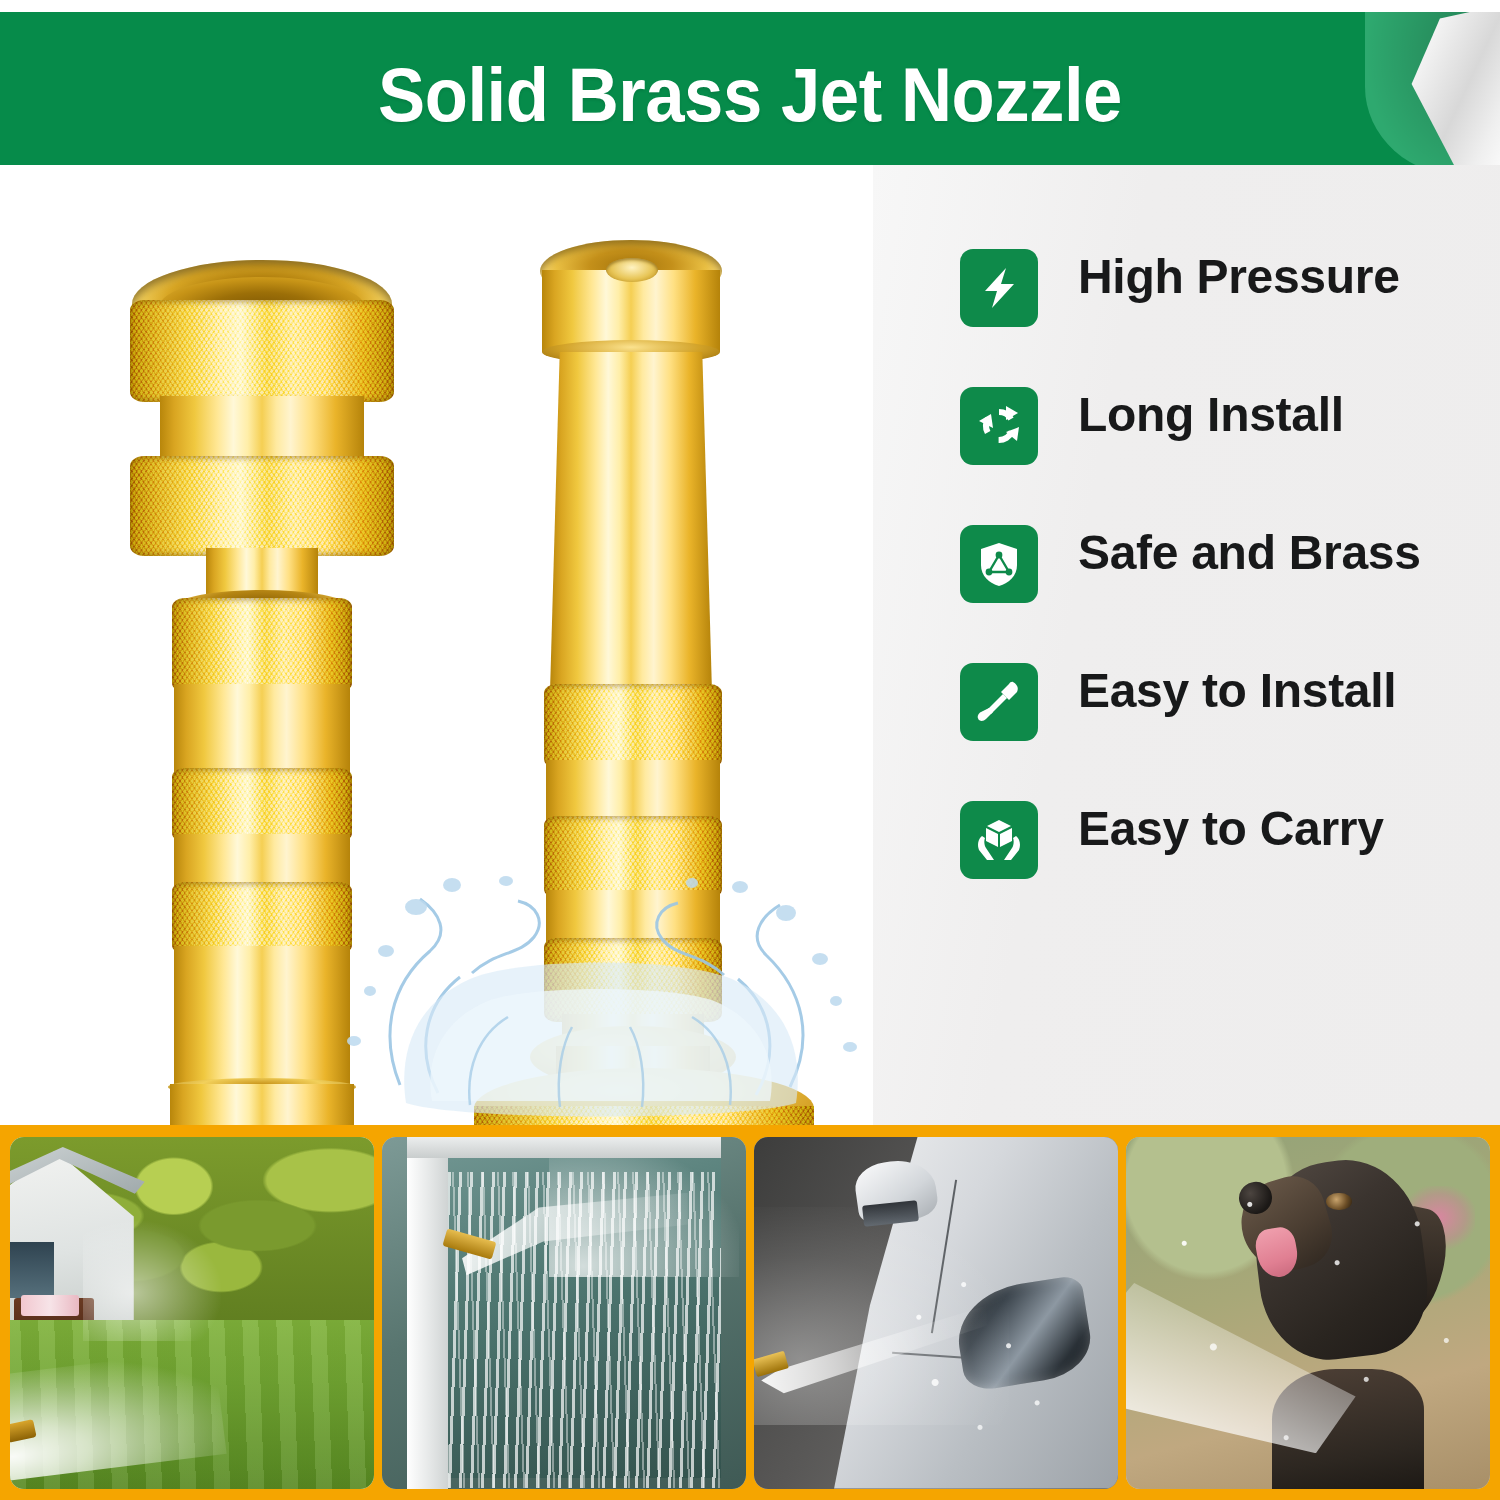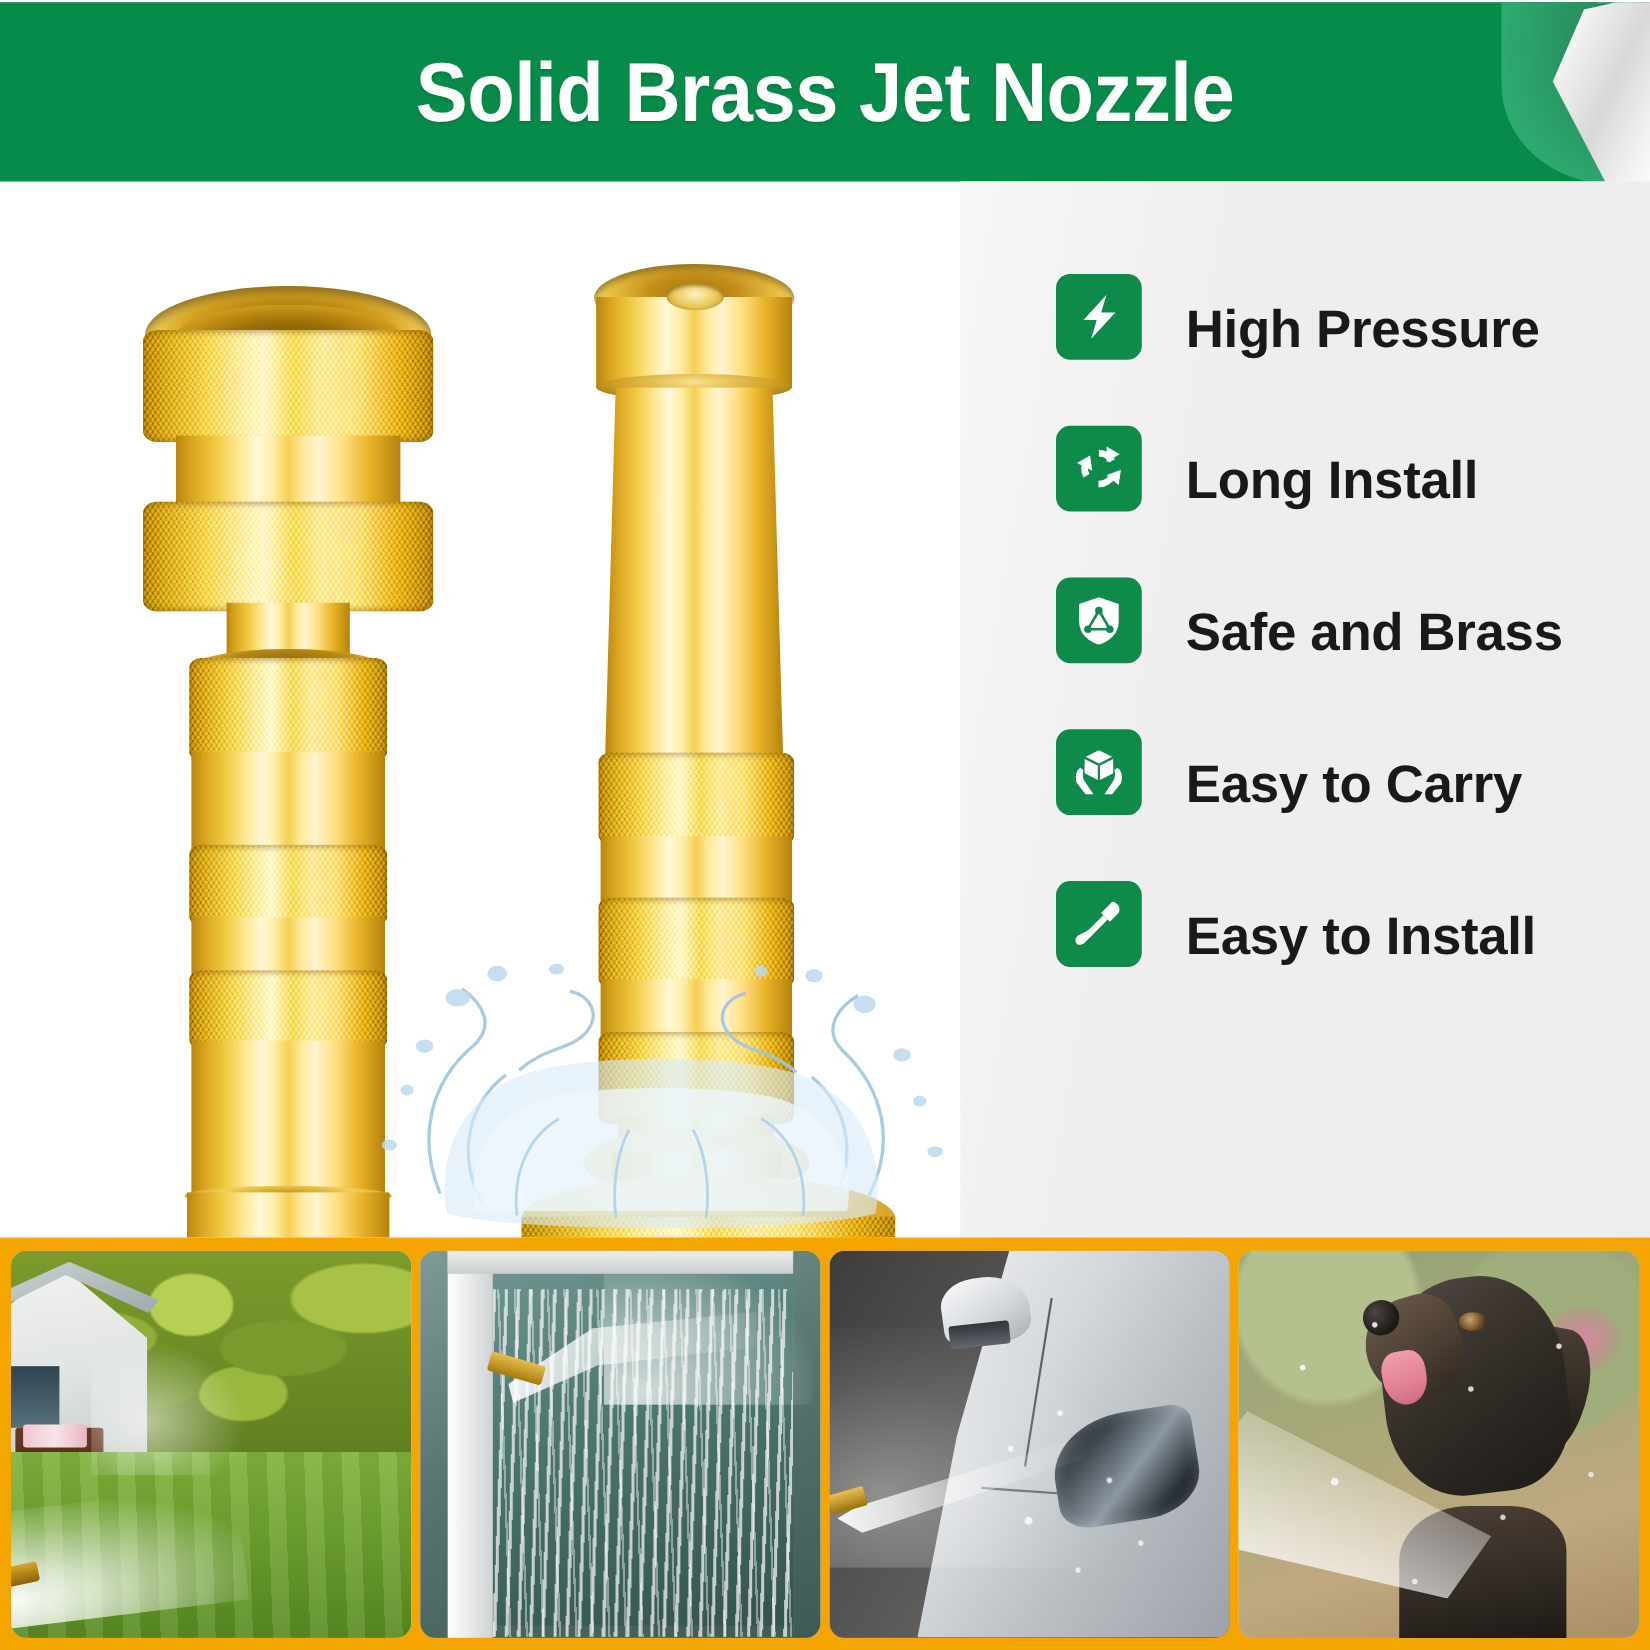--- a/index.html
+++ b/index.html
@@ -6,21 +6,21 @@
   html, body {
     width:1500px; height:1500px;
     background:#ffffff;
     font-family:"Liberation Sans", sans-serif;
     overflow:hidden;
   }
   #page { position:relative; width:1500px; height:1500px; background:#fff; }
 
   
   .banner {
-    position:absolute; left:0; top:2px; width:1500px; height:165px;
+    position:absolute; left:0; top:12px; width:1500px; height:165px;
     background:#068B4A;
     overflow:hidden;
   }
   .banner-title {
     position:absolute; left:0; top:0; width:1500px; height:165px;
     display:flex; align-items:center; justify-content:center;
     color:#ffffff;
     font-family:"Liberation Sans Narrow","Liberation Sans", sans-serif;
     font-weight:bold;
     font-size:76px;
@@ -57,21 +57,21 @@
   .main {
     position:absolute; left:0; top:165px; width:1500px; height:960px;
     background:#ffffff;
   }
   .feature-panel {
     position:absolute; left:873px; top:0; width:627px; height:960px;
     background:linear-gradient(100deg,#f7f7f7 0%,#efeeee 35%,#eeeded 100%);
   }
   .feature-list { position:absolute; left:87px; top:84px; width:540px; }
   .feature-row {
-    display:flex; align-items:flex-end; height:78px;
+    display:flex; align-items:flex-start; height:78px;
     margin-bottom:60px;
   }
   .feature-icon {
     width:78px; height:78px; flex:0 0 78px;
     background:#0E8A4A;
     border-radius:13px;
     display:flex; align-items:center; justify-content:center;
   }
   .feature-icon svg { width:52px; height:52px; display:block; }
   .feature-label {
@@ -493,42 +493,42 @@
               </g>
             </svg>
           </div>
           <div class="feature-label">Safe and Brass</div>
         </div>
 
         <div class="feature-row">
           <div class="feature-icon">
             <svg viewBox="0 0 52 52" aria-hidden="true">
               <g fill="#fff">
+                <path d="M40 6 C44 8 46 12 44 16 L36 24 L28 16 L36 8 C37 6.5 38.5 5.5 40 6 Z"></path>
+                <path d="M30 18 L34 22 L18 38 L14 34 Z"></path>
+                <path d="M16 32 L20 36 L13 43 C10.5 45.5 7 45.5 5.5 43.5 C4 41.5 4.5 38.5 7 36.5 Z"></path>
+              </g>
+            </svg>
+          </div>
+          <div class="feature-label">Easy to Install</div>
+        </div>
+
+        <div class="feature-row">
+          <div class="feature-icon">
+            <svg viewBox="0 0 52 52" aria-hidden="true">
+              <g fill="#fff">
                 <path d="M26 6 L38 12 L26 18 L14 12 Z"></path>
                 <path d="M13 14 L25 20 V33 L13 27 Z"></path>
                 <path d="M39 14 L27 20 V33 L39 27 Z"></path>
                 <path d="M9 22 C5 25 4 31 6 36 L14 46 H21 L13 34 C11 31 11 26 12 24 Z"></path>
                 <path d="M43 22 C47 25 48 31 46 36 L38 46 H31 L39 34 C41 31 41 26 40 24 Z"></path>
               </g>
             </svg>
           </div>
           <div class="feature-label">Easy to Carry</div>
-        </div>
-
-        <div class="feature-row">
-          <div class="feature-icon">
-            <svg viewBox="0 0 52 52" aria-hidden="true">
-              <g fill="#fff">
-                <path d="M40 6 C44 8 46 12 44 16 L36 24 L28 16 L36 8 C37 6.5 38.5 5.5 40 6 Z"></path>
-                <path d="M30 18 L34 22 L18 38 L14 34 Z"></path>
-                <path d="M16 32 L20 36 L13 43 C10.5 45.5 7 45.5 5.5 43.5 C4 41.5 4.5 38.5 7 36.5 Z"></path>
-              </g>
-            </svg>
-          </div>
-          <div class="feature-label">Easy to Install</div>
         </div>
 
       </div>
     </div>
   </div>
 
   <div class="strip">
 
     <div class="photo">
       <div class="p1-sky"></div>

